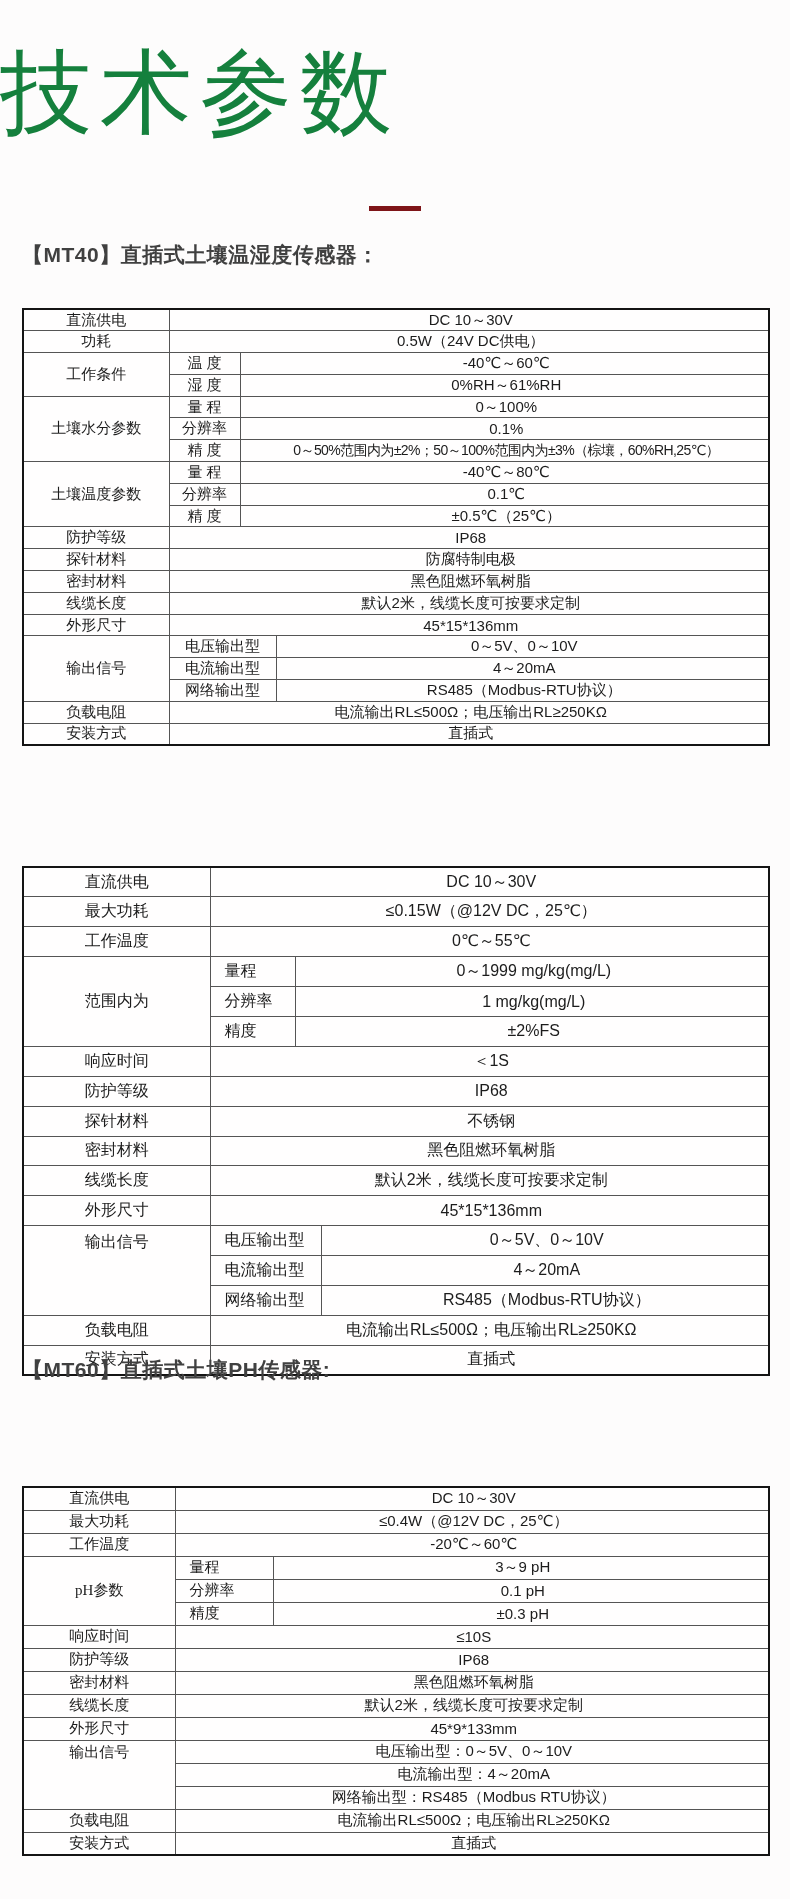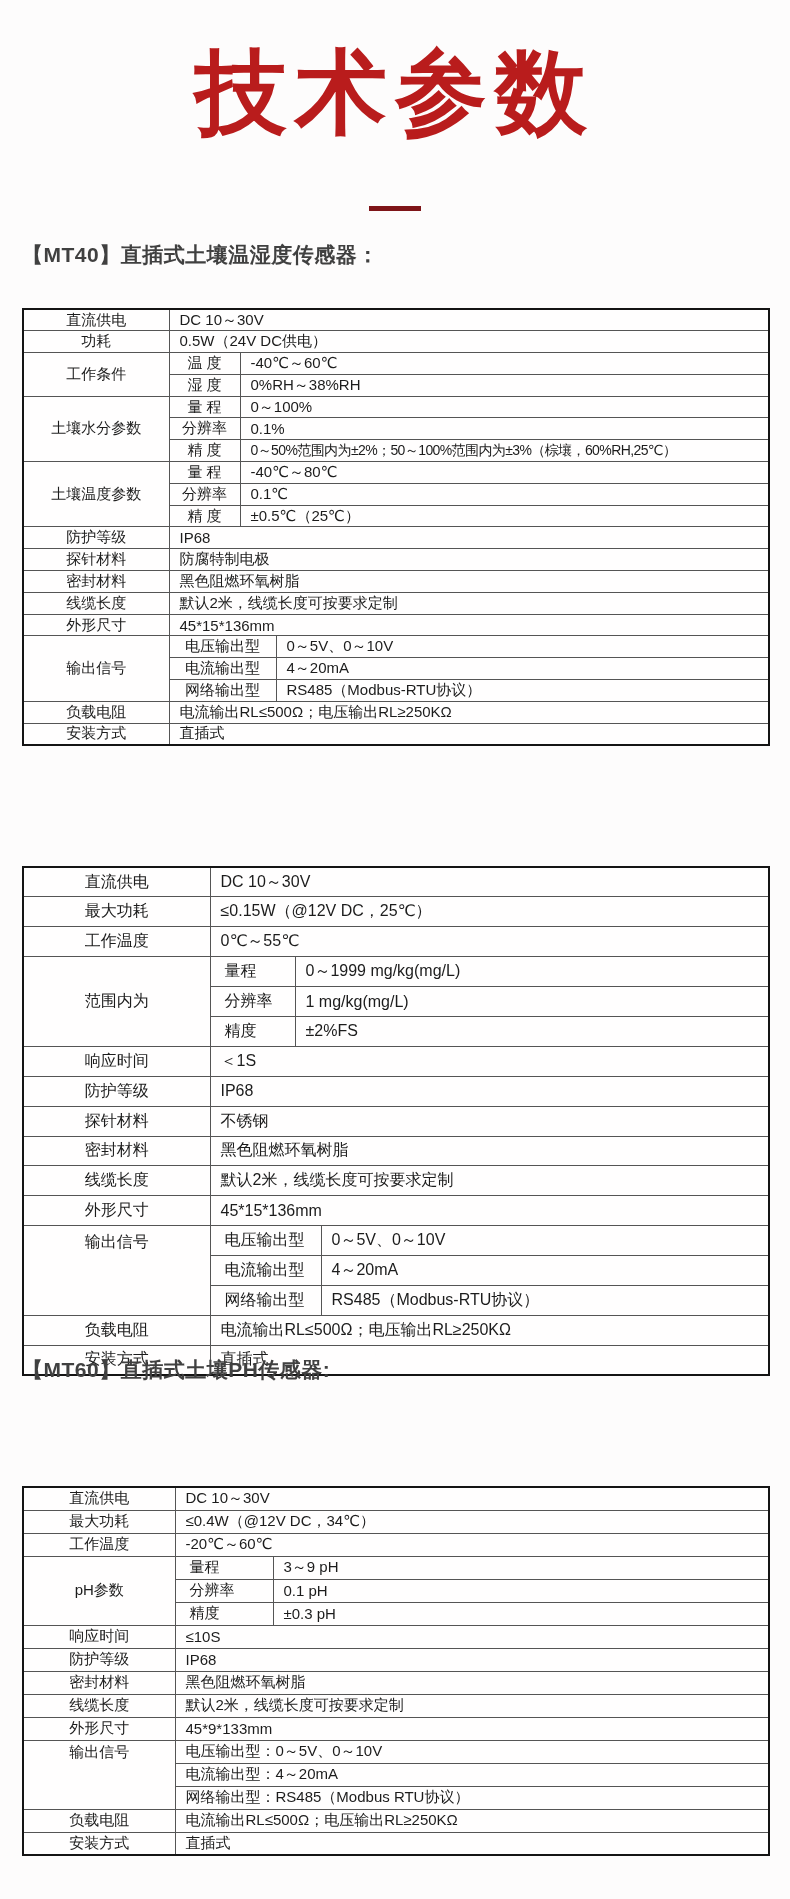--- a/index.html
+++ b/index.html
@@ -6,23 +6,23 @@
   body{
     width:790px;
     background:#fdfdfd;
     font-family:"Liberation Sans","DejaVu Sans",sans-serif;
     color:#1c1c1c;
   }
   .page{position:relative;width:790px;height:1899px;overflow:hidden;background:#fdfcfc;}
 
   .main-title{
     position:absolute;top:44px;left:0;width:100%;
-    text-align:center;
+    text-align:left;
     font-size:92px;line-height:1.05;
-    font-weight:700;color:#b91c1c;
+    font-weight:400;color:#15803d;
     letter-spacing:8px;
   }
   .title-divider{
     position:absolute;top:206px;left:50%;
     width:52px;height:5px;margin-left:-26px;
     background:#7e1418;
   }
 
   .sec-heading{
     position:absolute;left:22px;
@@ -48,26 +48,26 @@
     border:1px solid #555;
     font-size:15px;font-weight:500;color:#1c1c1c;
     white-space:nowrap;overflow:hidden;
     padding:0;vertical-align:middle;
   }
   #t1 tr{height:21.8px;}
   #t2 tr{height:29.9px;}
   #t2 td{font-size:16px;}
   #t3 tr{height:23.0px;}
 
-  .spec .lbl{text-align:center;}
+  .spec .lbl{text-align:center;font-family:Liberation Serif, serif;}
   .spec .sub{text-align:center;}
   #t2 .sub,#t3 .sub{text-align:left;padding-left:14px;}
   .spec .subw{text-align:center;}
   #t2 .subw{text-align:left;padding-left:14px;}
-  .spec .val{text-align:left;padding-left:10px;padding-right:6px;}
+  .spec .val{text-align:center;padding-left:10px;padding-right:6px;}
   .spec .cond{letter-spacing:-0.6px;font-size:14px;margin-left:28px;}
   .top{vertical-align:top !important;}
   #t2 .top{padding-top:6px;}
   #t3 .top{padding-top:2px;}
 </style>
 </head>
 <body>
 
 <div class="page">
 
@@ -92,21 +92,21 @@
       <td class="lbl">功耗</td>
       <td class="val" colspan="3">0.5W（24V DC供电）</td>
     </tr>
     <tr>
       <td class="lbl" rowspan="2">工作条件</td>
       <td class="sub">温 度</td>
       <td class="val" colspan="2">-40℃～60℃</td>
     </tr>
     <tr>
       <td class="sub">湿 度</td>
-      <td class="val" colspan="2">0%RH～38%RH</td>
+      <td class="val" colspan="2">0%RH～61%RH</td>
     </tr>
     <tr>
       <td class="lbl" rowspan="3">土壤水分参数</td>
       <td class="sub">量 程</td>
       <td class="val" colspan="2">0～100%</td>
     </tr>
     <tr>
       <td class="sub">分辨率</td>
       <td class="val" colspan="2">0.1%</td>
     </tr>
@@ -261,21 +261,21 @@
         <col style="width:98px">
         <col style="width:496px">
       </colgroup>
     <tbody>
         <tr>
       <td class="lbl">直流供电</td>
       <td class="val" colspan="2">DC 10～30V</td>
     </tr>
     <tr>
       <td class="lbl">最大功耗</td>
-      <td class="val" colspan="2">≤0.4W（@12V DC，34℃）</td>
+      <td class="val" colspan="2">≤0.4W（@12V DC，25℃）</td>
     </tr>
     <tr>
       <td class="lbl">工作温度</td>
       <td class="val" colspan="2">-20℃～60℃</td>
     </tr>
     <tr>
       <td class="lbl" rowspan="3">pH参数</td>
       <td class="sub">量程</td>
       <td class="val">3～9 pH</td>
     </tr>

